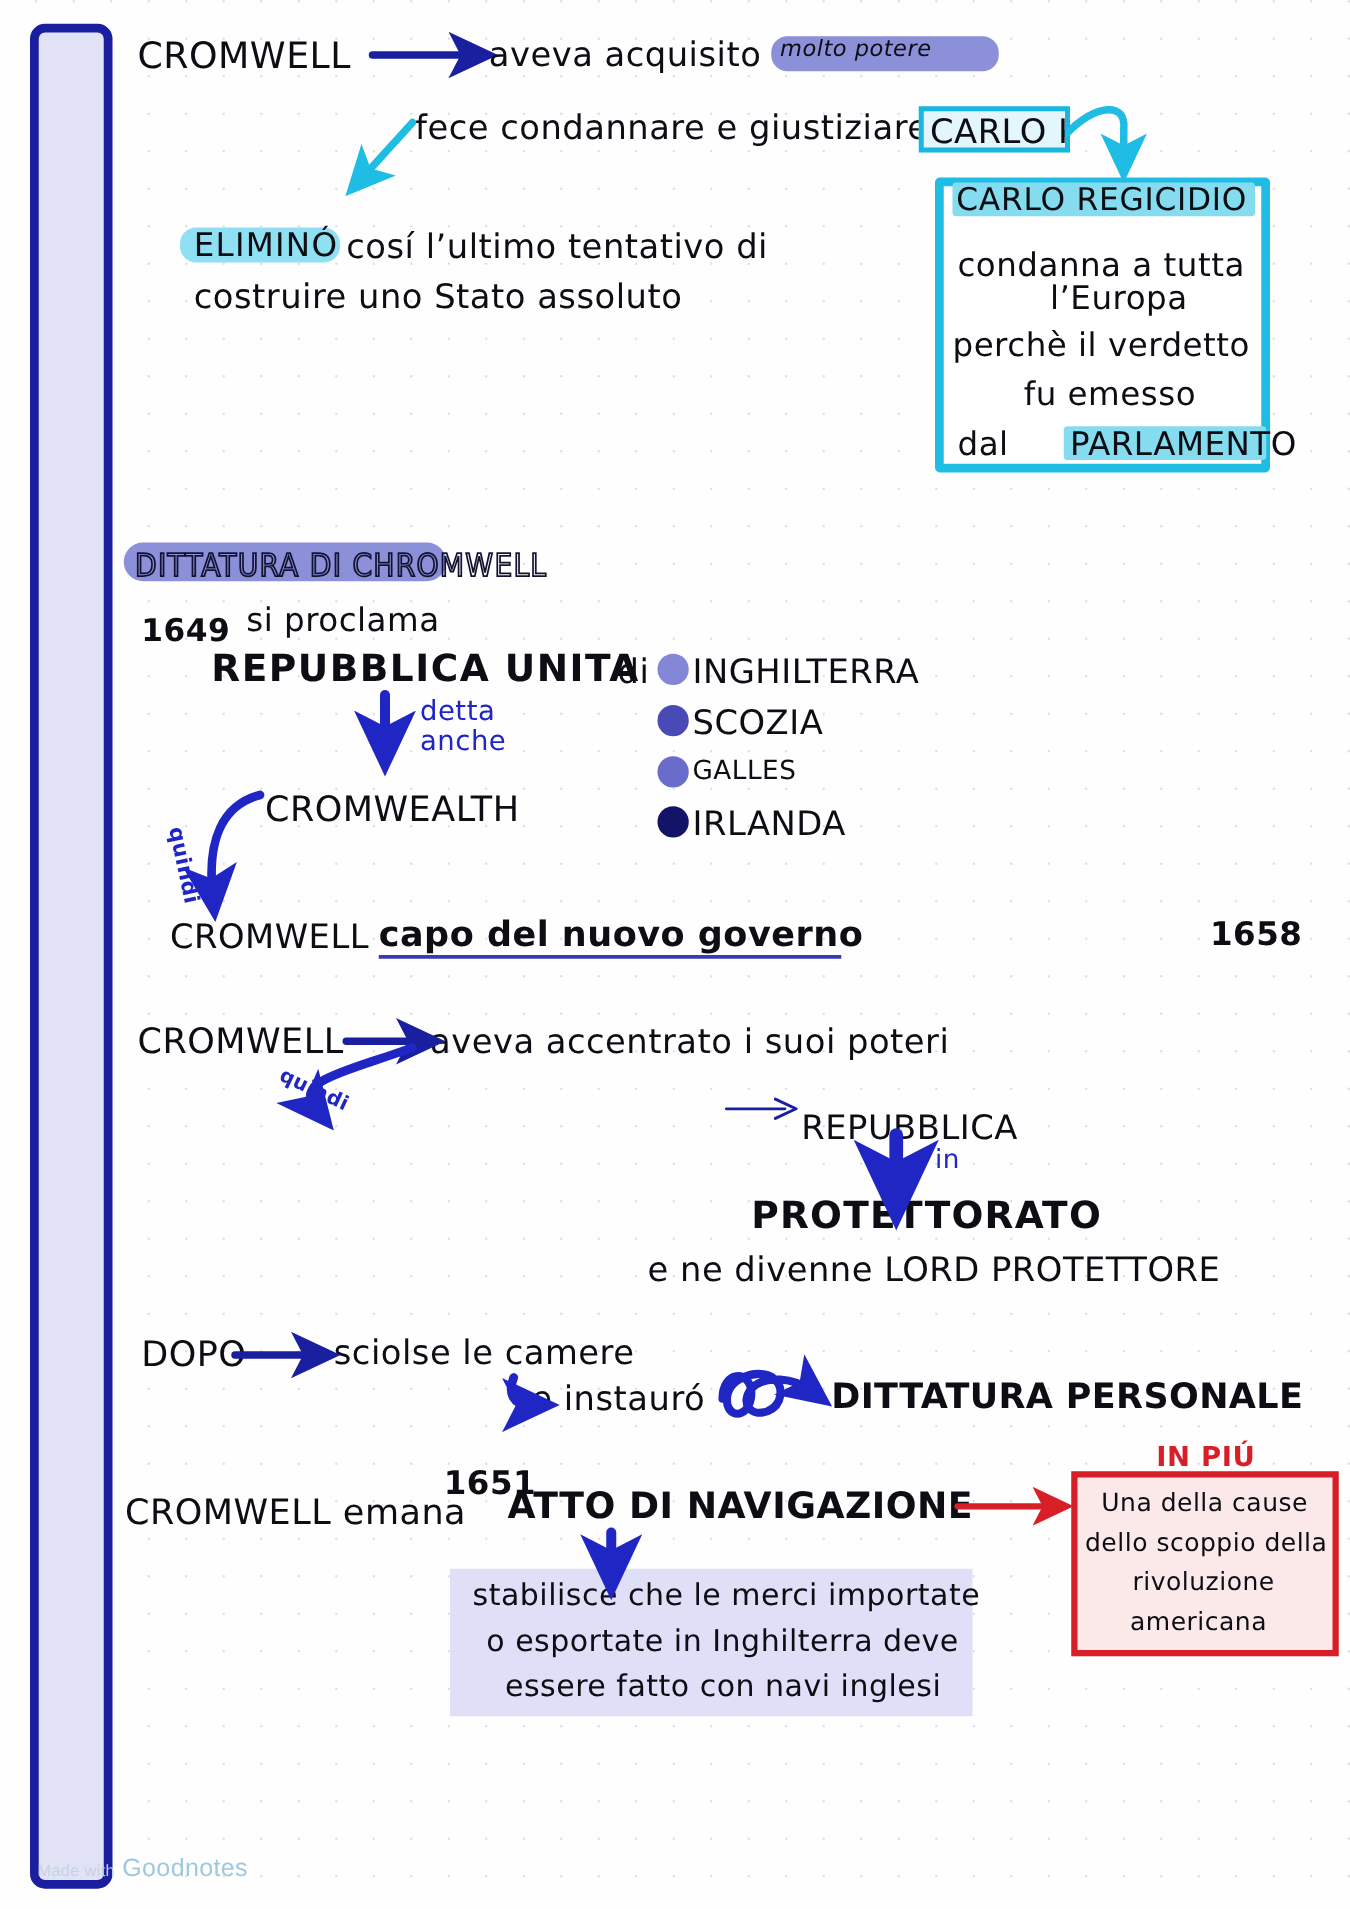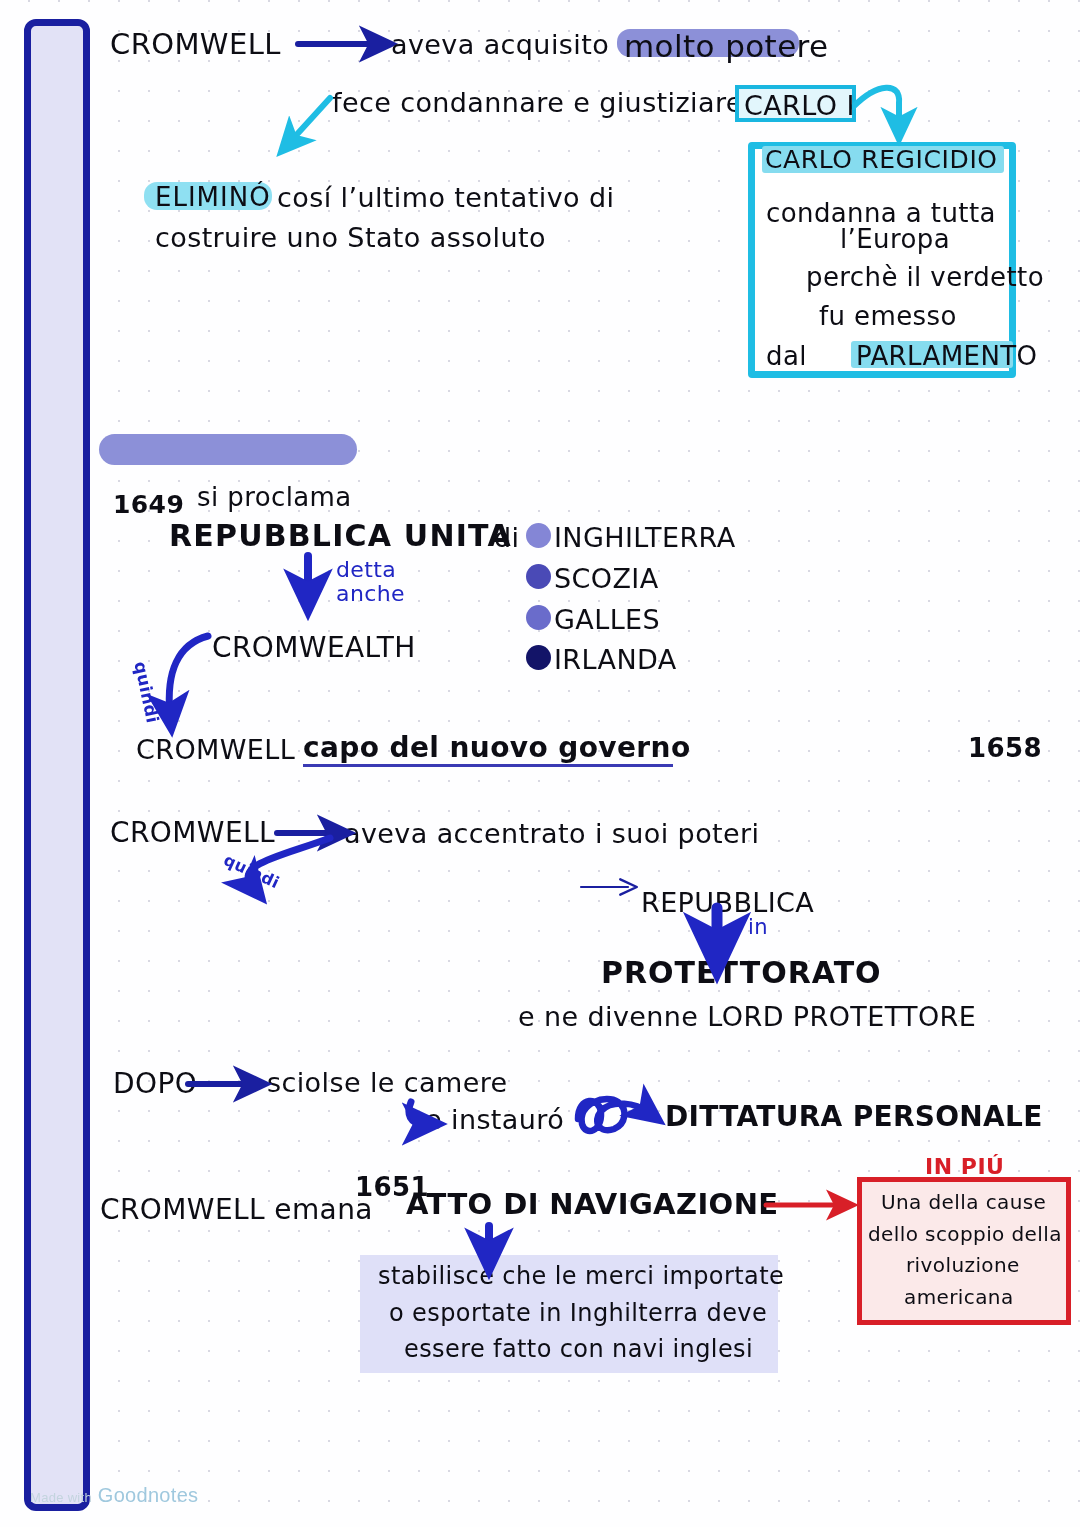--- a/index.html
+++ b/index.html
@@ -111,59 +111,60 @@
 <body>
 
 <div id="page">
 
   <div id="leftbar"></div>
 
   <div class="t" style="left:110px;top:30px;font-size:29px;">CROMWELL</div>
 
   <div class="hl hl-purple" style="left:617px;top:29px;width:182px;height:28px;"></div>
   <div class="t" style="left:391px;top:31px;font-size:27px;z-index:1;">aveva acquisito</div>
-  <div class="t" style="left:624px;top:31px;font-size:31px;z-index:1;">molto potere</div>
+  <div class="t" style="left:624px;top:31px;font-size:18px;z-index:1;font-style:italic;">molto potere</div>
 
   <div class="t" style="left:332px;top:89px;font-size:27px;">fece condannare e giustiziare</div>
 
   <div id="carlobox"></div>
   <div class="t" style="left:744px;top:92px;font-size:27px;z-index:1;">CARLO I</div>
 
   <div class="hl hl-cyan" style="left:144px;top:182px;width:128px;height:28px;"></div>
   <div class="t" style="left:155px;top:184px;font-size:26px;z-index:1;letter-spacing:1px;">ELIMINÓ</div>
   <div class="t" style="left:277px;top:184px;font-size:27px;z-index:1;">cosí l’ultimo tentativo di</div>
   <div class="t" style="left:155px;top:224px;font-size:27px;">costruire uno Stato assoluto</div>
 
   <div id="regicidiobox"></div>
   <div class="hl hl-cyan2" style="left:762px;top:146px;width:242px;height:27px;border-radius:3px;"></div>
   <div class="t" style="left:765px;top:147px;font-size:25px;z-index:2;letter-spacing:.6px;">CARLO REGICIDIO</div>
   <div class="t" style="left:766px;top:200px;font-size:26px;z-index:2;">condanna a tutta</div>
   <div class="t" style="left:840px;top:226px;font-size:26px;z-index:2;">l’Europa</div>
-  <div class="t" style="left:762px;top:264px;font-size:26px;z-index:2;margin-left:44px;">perchè il verdetto</div>
+  <div class="t" style="left:762px;top:264px;font-size:26px;z-index:2;">perchè il verdetto</div>
   <div class="t" style="left:819px;top:303px;font-size:26px;z-index:2;">fu emesso</div>
   <div class="hl hl-cyan2" style="left:851px;top:341px;width:162px;height:27px;border-radius:3px;"></div>
   <div class="t" style="left:766px;top:343px;font-size:26px;z-index:2;">dal</div>
   <div class="t" style="left:856px;top:343px;font-size:26px;z-index:2;">PARLAMENTO</div>
 
   <div class="hl hl-purple" style="left:99px;top:434px;width:258px;height:31px;border-radius:16px;"></div>
+  <div id="ditt-head">DITTATURA DI CHROMWELL</div>
 
   <div class="t b" style="left:113px;top:492px;font-size:25px;">1649</div>
   <div class="t" style="left:197px;top:484px;font-size:26px;">si proclama</div>
   <div class="t b" style="left:169px;top:521px;font-size:30px;letter-spacing:1.2px;">REPUBBLICA UNITA</div>
   <div class="t" style="left:494px;top:524px;font-size:27px;">di</div>
 
   <div class="t bluefont" style="left:336px;top:559px;font-size:22px;">detta</div>
   <div class="t bluefont" style="left:336px;top:583px;font-size:22px;">anche</div>
 
   <div class="dot" style="left:526px;top:523px;background:#8486d6;"></div>
   <div class="t" style="left:554px;top:524px;font-size:27px;">INGHILTERRA</div>
   <div class="dot" style="left:526px;top:564px;background:#4a4ab6;"></div>
   <div class="t" style="left:554px;top:565px;font-size:27px;">SCOZIA</div>
   <div class="dot" style="left:526px;top:605px;background:#6a6ccb;"></div>
-  <div class="t" style="left:554px;top:606px;font-size:27px;">GALLES</div>
+  <div class="t" style="left:554px;top:606px;font-size:21px;">GALLES</div>
   <div class="dot" style="left:526px;top:645px;background:#131468;"></div>
   <div class="t" style="left:554px;top:646px;font-size:27px;">IRLANDA</div>
 
   <div class="t" style="left:212px;top:634px;font-size:28px;">CROMWEALTH</div>
 
   <div class="t bluefont b" style="left:148px;top:660px;font-size:17px;transform:rotate(78deg);transform-origin:left top;">quindi</div>
 
   <div class="t" style="left:136px;top:736px;font-size:27px;">CROMWELL</div>
   <div class="t b" style="left:303px;top:734px;font-size:28px;">capo del nuovo governo</div>
   <div id="gov-underline"></div>

